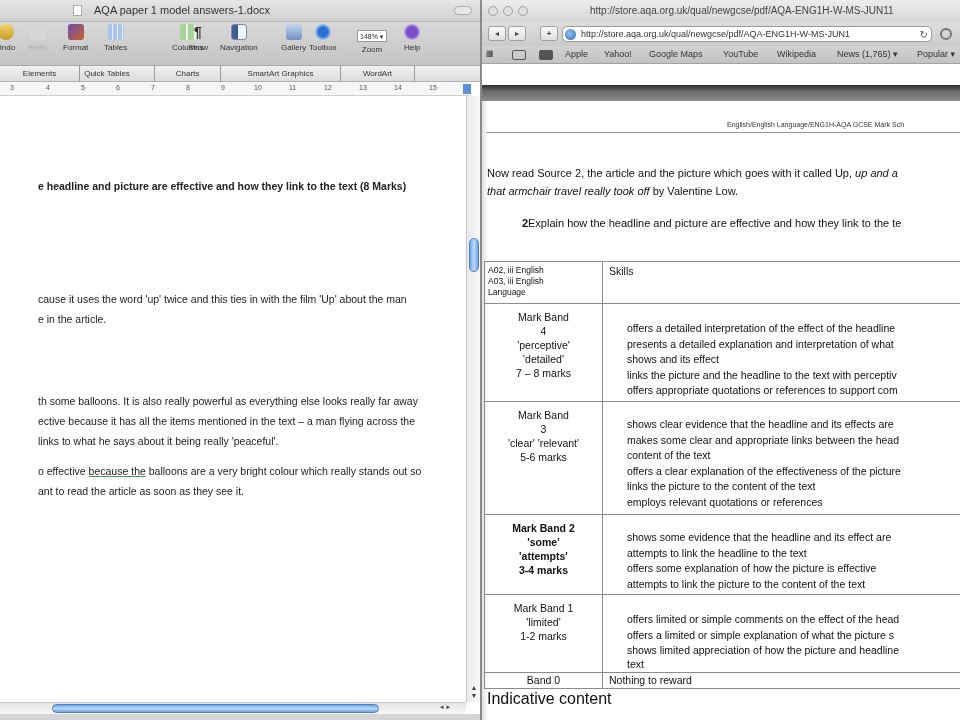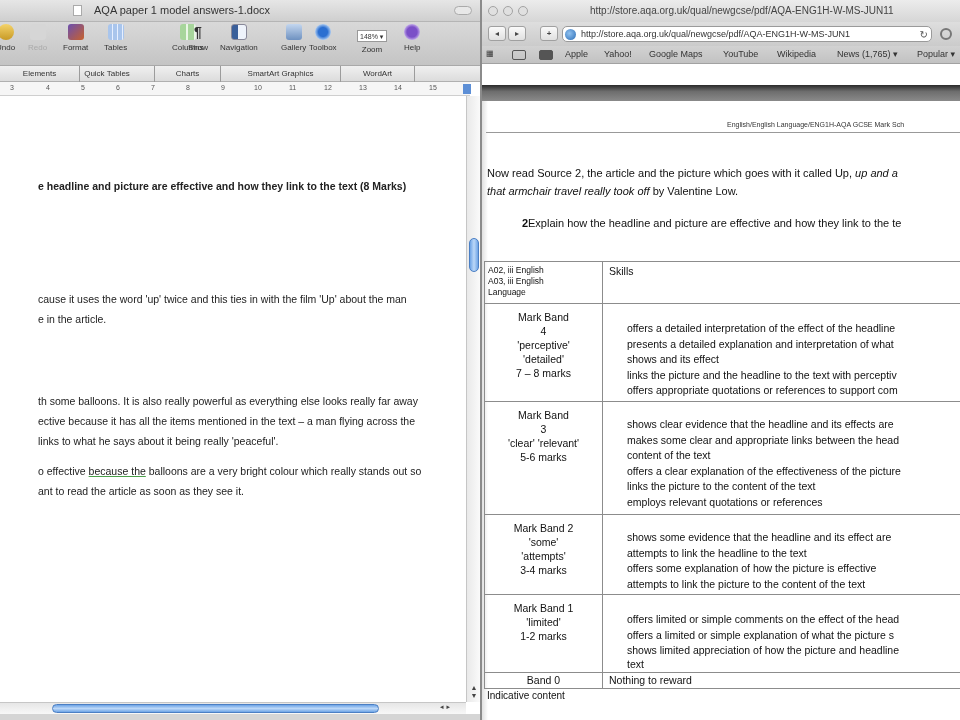--- a/index.html
+++ b/index.html
@@ -70,21 +70,21 @@
   .pdf-q b { display: inline-block; width: 40px; }
 
   .mtable { position: absolute; left: 2px; top: 160px; width: 490px; border-collapse: collapse; font-size: 10.5px; }
   .mtable td { border: 1px solid #8c8c8c; vertical-align: top; }
   .mtable .c1 { width: 118px; text-align: center; }
   .mtable .c2 { padding-left: 24px; }
   .band-label { line-height: 14px; padding-top: 6px; }
   .skill { line-height: 15.5px; white-space: nowrap; }
   .hdr-c1 { text-align: left !important; font-size: 8.5px; line-height: 11px; padding: 3px; }
   .hdr-c2 { padding-left: 6px !important; padding-top: 3px; }
-  .indicative { position: absolute; left: 5px; top: 589px; font-size: 10px; white-space: nowrap; }
+  .indicative { position: absolute; left: 5px; top: 589px; font-size: 16px; white-space: nowrap; }
   .pdf-leftshade { position: absolute; left: 0; top: 0; width: 6px; height: 619px; background: linear-gradient(90deg, #e0e0e0, #fff); }
 </style>
 </head>
 <body>
 
 <div class="screen">
 
   <div class="word">
     <div class="word-titlebar">
       <div class="doc-icon"></div>
@@ -286,21 +286,21 @@
             <div class="skill">shows clear  evidence that the  headline and its effects are</div>
             <div class="skill">makes some clear and appropriate links between the head</div>
             <div class="skill">content of the text</div>
             <div class="skill">offers a clear explanation of the effectiveness of the picture</div>
             <div class="skill">links the  picture to the content of the text</div>
             <div class="skill">employs relevant quotations or references</div>
           </td>
         </tr>
 
         <tr>
-          <td class="c1 band-label" style="height:80px;">
+          <td class="c1 band-label" style="height:80px;font-weight:bold;">
             <div>Mark Band 2</div>
             <div>'some'</div>
             <div>'attempts'</div>
             <div>3-4 marks</div>
           </td>
           <td class="c2" style="padding-top:15px;">
             <div class="skill">shows some  evidence that the  headline and its effect are</div>
             <div class="skill">attempts to link the headline to the text</div>
             <div class="skill">offers some explanation of how the picture is effective</div>
             <div class="skill">attempts to link the  picture to the content of the text</div>

